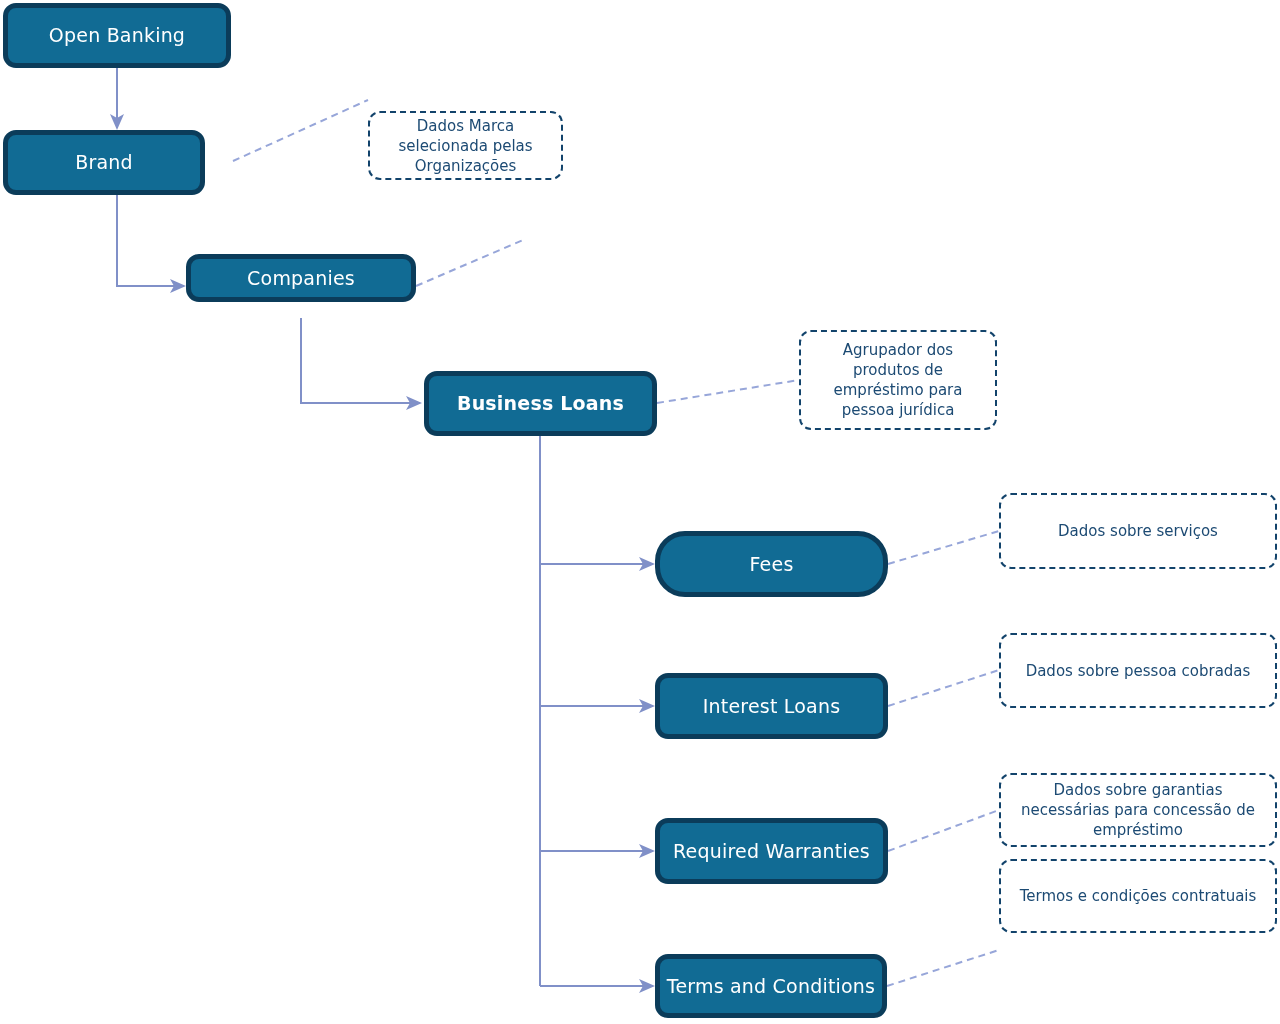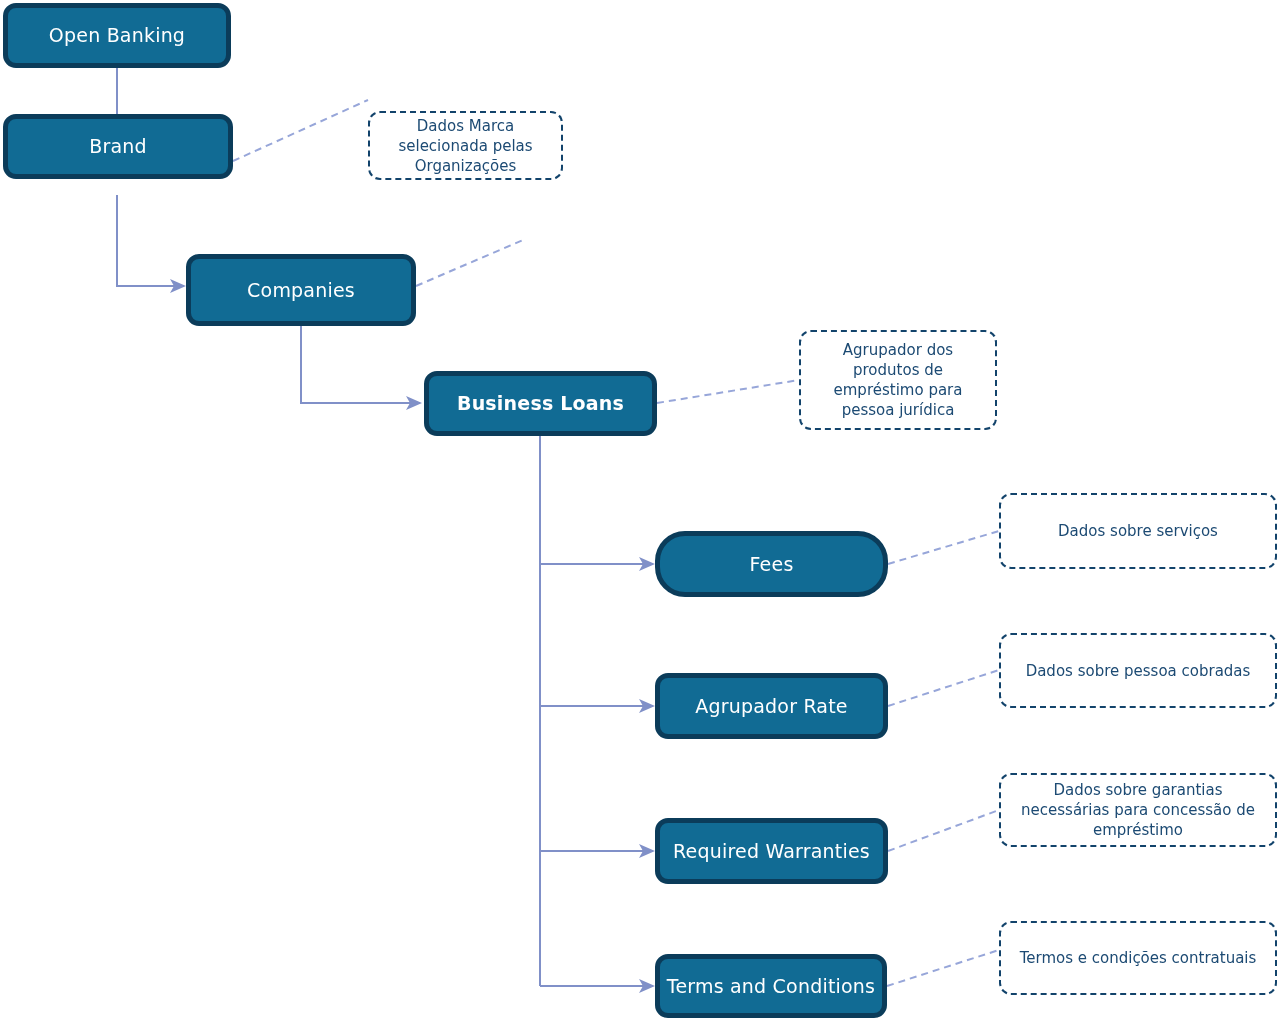--- a/index.html
+++ b/index.html
@@ -93,38 +93,38 @@
     <path class="edge-dashed" d="M888,564 L999,531"></path>
     <path class="edge-dashed" d="M888,706 L999,670"></path>
     <path class="edge-dashed" d="M888,851 L999,810"></path>
     <path class="edge-dashed" d="M887,986 L999,950"></path>
   </svg>
 
   <div class="node" style="left:3px; top:3px; width:228px; height:65px;">
     <span>Open Banking</span>
   </div>
 
-  <div class="node" style="left:3px; top:114px; width:230px; height:65px;">
+  <div class="node" style="left:3px; top:130px; width:202px; height:65px;">
     <span>Brand</span>
   </div>
 
-  <div class="node" style="left:186px; top:254px; width:230px; height:72px;">
+  <div class="node" style="left:186px; top:254px; width:230px; height:48px;">
     <span>Companies</span>
   </div>
 
   <div class="node" style="left:424px; top:371px; width:233px; height:65px;font-weight:bold;">
     <span>Business Loans</span>
   </div>
 
   <div class="node" style="left:655px; top:531px; width:233px; height:66px;border-radius:30px;">
     <span>Fees</span>
   </div>
 
   <div class="node" style="left:655px; top:673px; width:233px; height:66px;">
-    <span>Agrupador Rate</span>
+    <span>Interest Loans</span>
   </div>
 
   <div class="node" style="left:655px; top:818px; width:233px; height:66px;">
     <span>Required Warranties</span>
   </div>
 
   <div class="node" style="left:655px; top:954px; width:232px; height:64px;">
     <span>Terms and Conditions</span>
   </div>
 
@@ -142,17 +142,17 @@
   </div>
 
   <div class="note" style="left:999px; top:633px; width:278px; height:75px;">
     <span>Dados sobre pessoa cobradas</span>
   </div>
 
   <div class="note" style="left:999px; top:773px; width:278px; height:74px;">
     <span>Dados sobre garantias necessárias para concessão de empréstimo</span>
   </div>
 
-  <div class="note" style="left:999px; top:921px; width:278px; height:74px;">
+  <div class="note" style="left:999px; top:859px; width:278px; height:74px;">
     <span>Termos e condições contratuais</span>
   </div>
 
 </div>
 
 </body></html>

